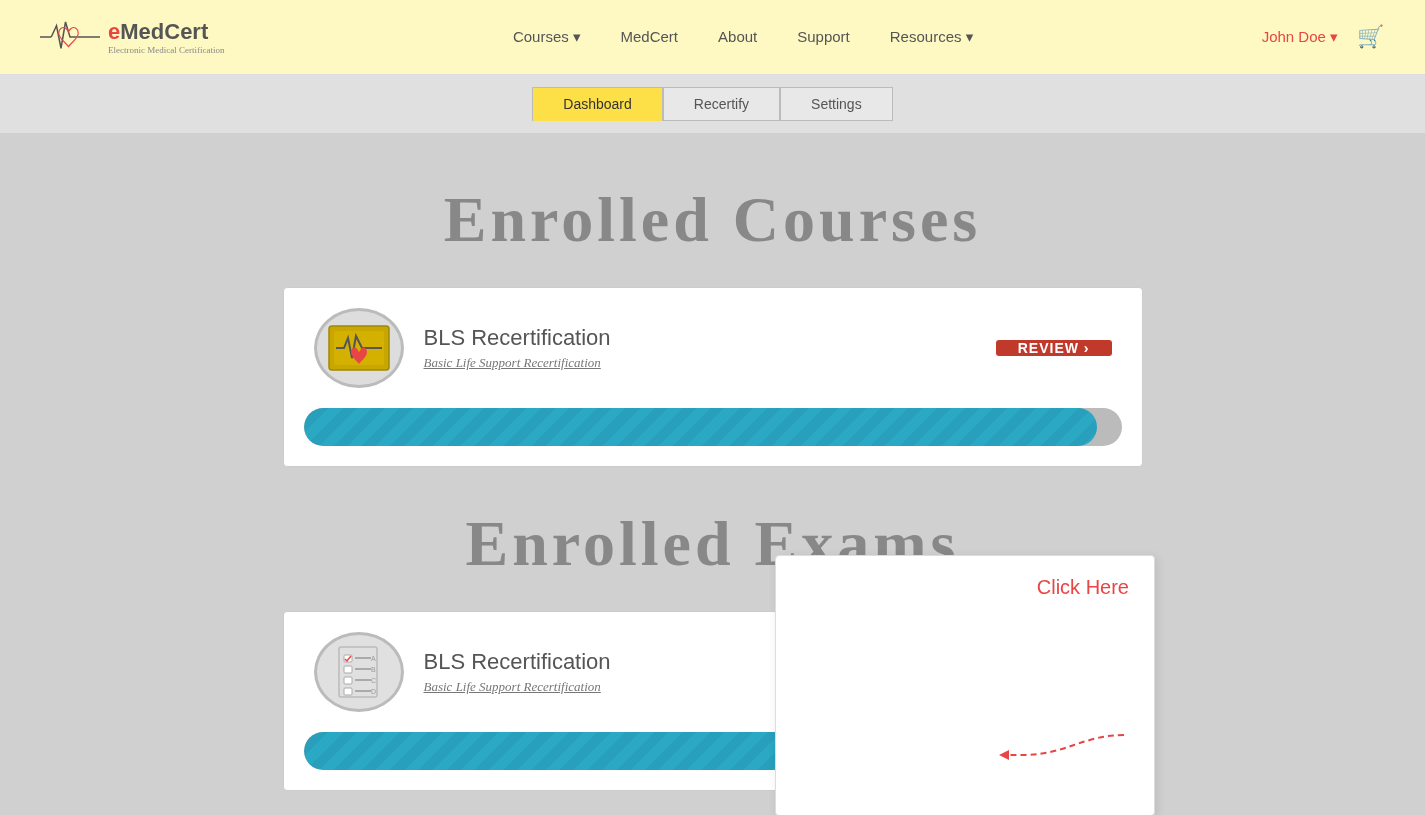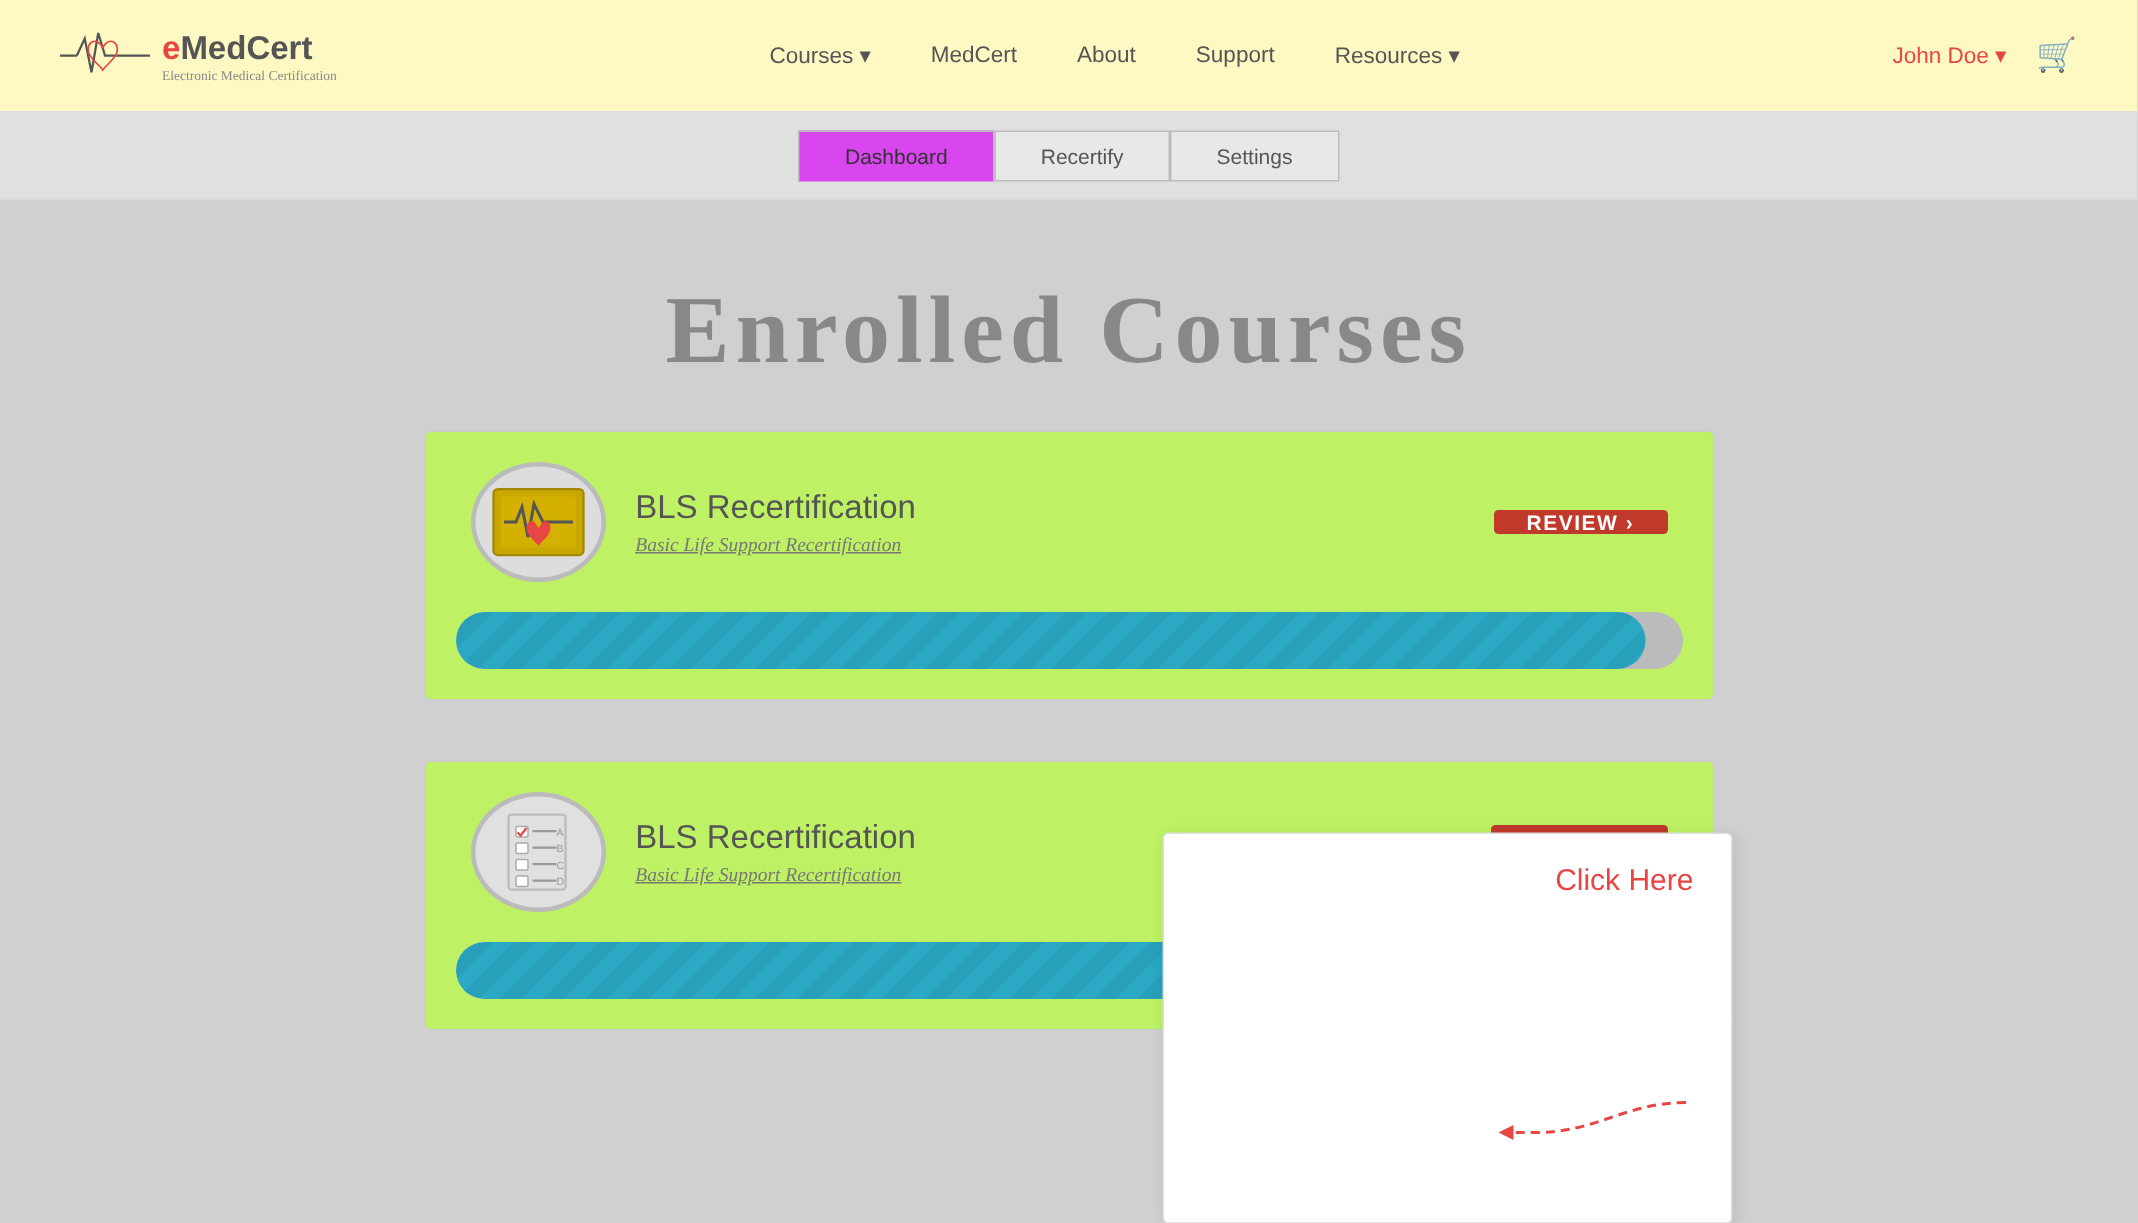--- a/index.html
+++ b/index.html
@@ -86,21 +86,21 @@
       padding: 8px 30px;
       font-size: 14px;
       font-family: Arial, sans-serif;
       color: #555;
       cursor: pointer;
       border: 1px solid #bbb;
       background: #e8e8e8;
       text-decoration: none;
     }
     .sub-nav-tab.active {
-      background: #d946ef;
+      background: #fde047;
       color: #333;
       border-bottom: none;
     }
 
     
     .main-content {
       padding: 30px 40px;
     }
 
     
@@ -109,21 +109,21 @@
       font-size: 64px;
       font-weight: 700;
       color: #888;
       letter-spacing: 4px;
       margin: 20px 0 30px 0;
       font-family: 'Georgia', serif;
     }
 
     
     .course-card {
-      background: #bef264;
+      background: #ffffff;
       border: 1px solid #ccc;
       border-radius: 4px;
       margin: 0 auto 40px auto;
       max-width: 860px;
       overflow: hidden;
     }
     .course-card-header {
       display: flex;
       align-items: center;
       padding: 20px 30px;
@@ -329,20 +329,21 @@
           <p>Basic Life Support Recertification</p>
         </div>
       </div>
       <button class="btn-review">REVIEW ›</button>
     </div>
     <div class="progress-bar-container">
       <div class="progress-bar-fill"></div>
     </div>
   </div>
 
+  <h1 class="section-title">Enrolled Exams</h1>
 
   <div class="course-card">
     <div class="course-card-header">
       <div class="course-icon-area">
         <div class="exam-icon">
 
           <svg viewBox="0 0 55 60">
             <rect x="8" y="5" width="38" height="50" rx="2" fill="#e0e0e0" stroke="#bbb" stroke-width="1.5"></rect>
 
             <rect x="13" y="13" width="8" height="7" rx="1" fill="white" stroke="#aaa" stroke-width="1"></rect>

